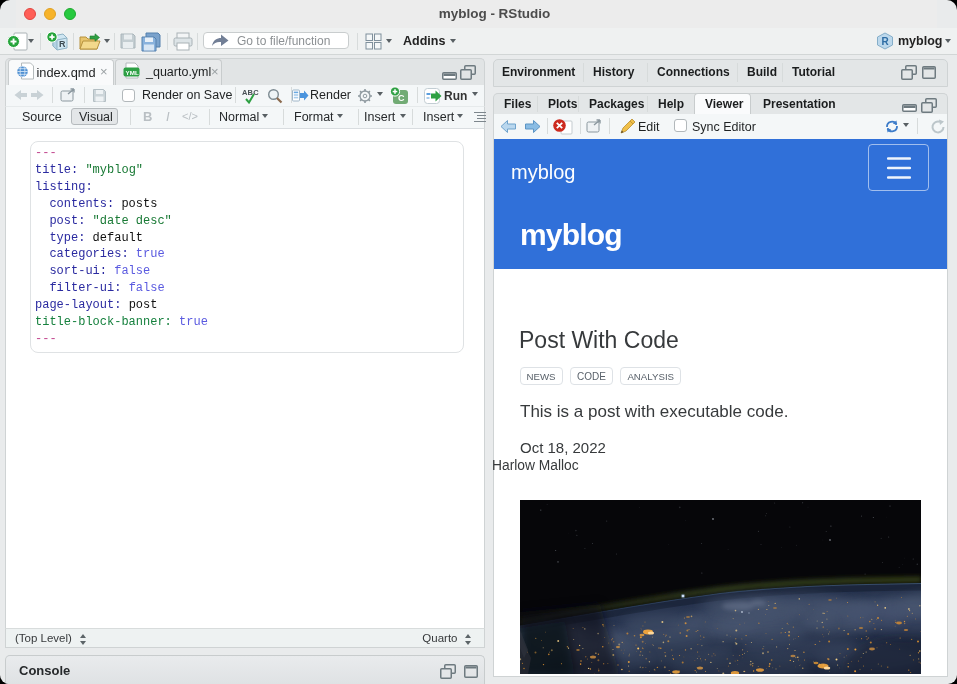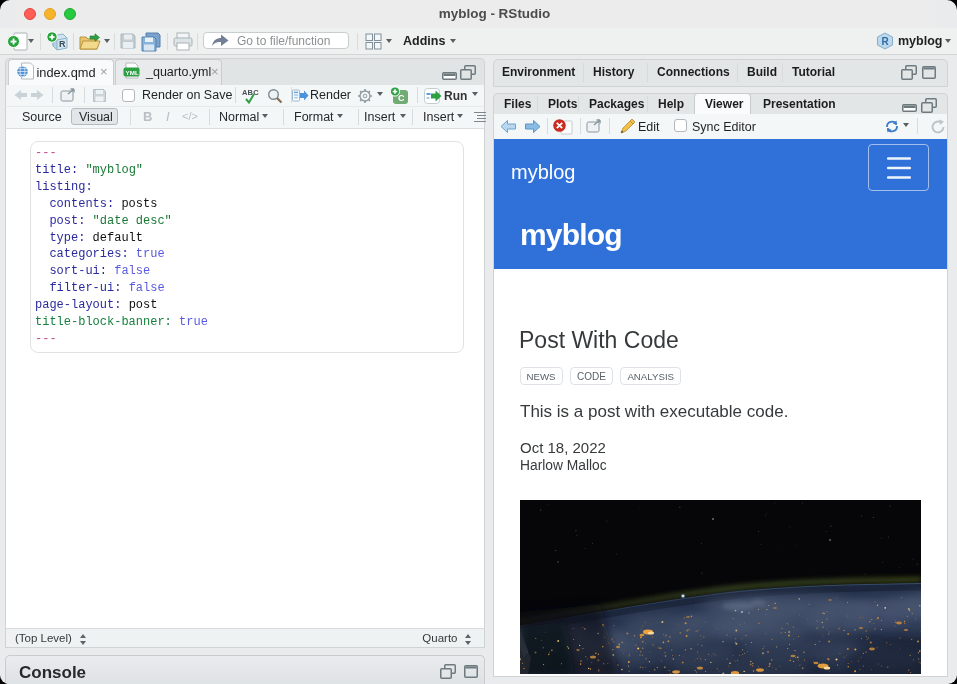--- a/index.html
+++ b/index.html
@@ -248,21 +248,21 @@
         </svg>
       <div style="position:absolute;right:26px;top:3px;font-size:11.5px;color:#36393b;">Quarto</div>
       <svg style="position:absolute;right:12px;top:4.5px;" width="8" height="11" viewBox="0 0 8 11">
           <path d="M4 0 L7 4 H1 Z M4 11 L1 7 H7 Z" fill="#5c6468"></path>
         </svg>
     </div>
   </div>
 
   <div id="consolepane">
     <div class="abs" style="left:5px;top:655px;width:479.5px;height:29px;background:linear-gradient(#e9ebed,#dfe2e4);border:1px solid #c8cccd;border-bottom:none;border-radius:5px 5px 0 0;">
-      <div style="position:absolute;left:13px;top:7px;font-size:17px;font-weight:bold;color:#26292b;">Console</div>
+      <div style="position:absolute;left:13px;top:7px;font-size:13px;font-weight:bold;color:#26292b;">Console</div>
       <svg style="position:absolute;left:434px;top:8px;" width="16" height="15" viewBox="0 0 16 15">
         <rect x="4.75" y="0.75" width="10.5" height="8.5" rx="1" fill="none" stroke="#6e7a80" stroke-width="1.5"></rect>
         <rect x="0.75" y="4.75" width="10.5" height="9.5" rx="1" fill="#e4e6e8" stroke="#6e7a80" stroke-width="1.5"></rect>
       </svg>
       <svg style="position:absolute;left:458px;top:9px;" width="14" height="13" viewBox="0 0 14 13">
         <rect x="0.75" y="0.75" width="12.5" height="11.5" rx="1" fill="none" stroke="#6e7a80" stroke-width="1.5"></rect>
         <rect x="1.5" y="1.5" width="11" height="2" fill="#6e7a80"></rect>
       </svg>
     </div>
   </div>
@@ -364,21 +364,21 @@
     <div class="abs" style="left:520px;top:218px;font-size:30px;font-weight:bold;color:#fff;letter-spacing:-0.8px;">myblog</div>
 
     <div class="abs" style="left:519px;top:327px;font-size:23px;color:#373a3c;">Post With Code</div>
     <div class="abs" style="left:519.5px;top:365.5px;">
       <span style="display:inline-block;border:1px solid #dee2e6;border-radius:4px;padding:2.8px 6px;font-size:9.7px;color:#59616a;margin-right:3px;">NEWS</span>
       <span style="display:inline-block;border:1px solid #dee2e6;border-radius:4px;padding:2.8px 6px;font-size:10px;color:#59616a;margin-right:3px;">CODE</span>
       <span style="display:inline-block;border:1px solid #dee2e6;border-radius:4px;padding:2.8px 6px;font-size:9.7px;color:#59616a;">ANALYSIS</span>
     </div>
     <div class="abs" style="left:520px;top:402px;font-size:17px;color:#373a3c;">This is a post with executable code.</div>
     <div class="abs" style="left:520px;top:438.5px;font-size:15px;color:#373a3c;">Oct 18, 2022</div>
-    <div class="abs" style="left:520px;top:458px;font-size:13.8px;color:#373a3c;">Harlow Malloc</div>
+    <div class="abs" style="left:492px;top:458px;font-size:13.8px;color:#373a3c;">Harlow Malloc</div>
 
     <div class="abs" id="earth" style="left:520px;top:500px;width:401px;height:173.5px;overflow:hidden;"><svg width="401" height="174" viewBox="0 0 401 174">
           <defs>
             <linearGradient id="earthg" x1="0" y1="0" x2="0.22" y2="1">
               <stop offset="0" stop-color="#1c2942"></stop>
               <stop offset="0.5" stop-color="#222e48"></stop>
               <stop offset="1" stop-color="#161f33"></stop>
             </linearGradient>
             <linearGradient id="atmg" x1="0" y1="0" x2="1" y2="0">
               <stop offset="0" stop-color="#2a331b" stop-opacity="0.5"></stop>

